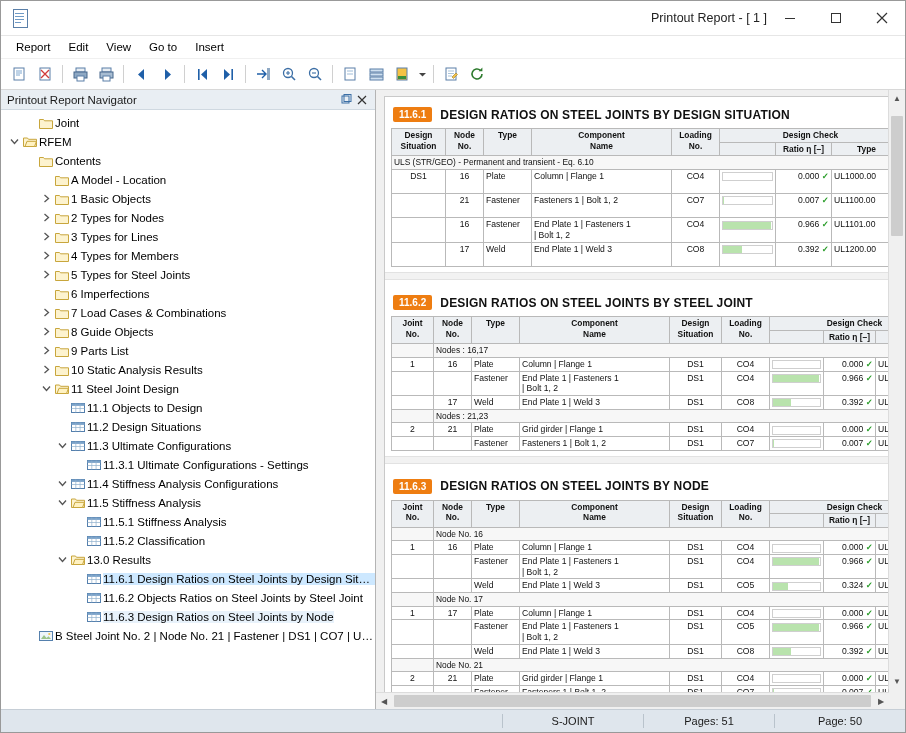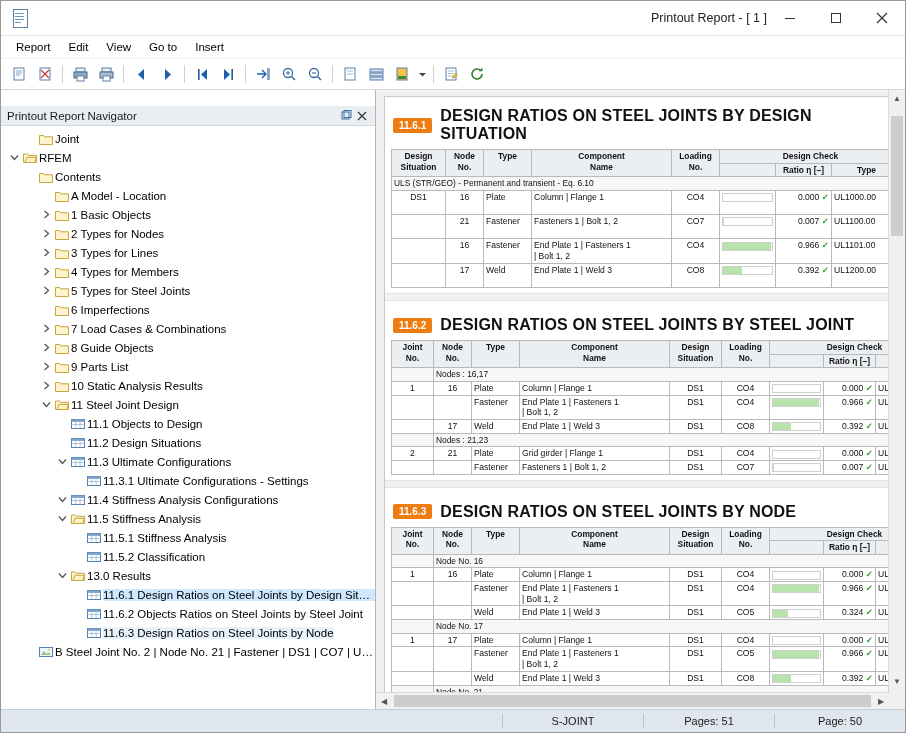--- a/index.html
+++ b/index.html
@@ -28,21 +28,21 @@
   .toolbar{height:30px;display:flex;align-items:center;padding-left:6px;background:#fff;border-bottom:1px solid #d8d8d8;gap:2px;}
   .tb{width:24px;height:24px;display:flex;align-items:center;justify-content:center;color:#3b6ea5;}
   .tb svg{display:block;}
   .tbline{width:1px;height:18px;background:#d0d0d0;margin:0 3px;}
 
   
   .body{flex:1;display:flex;min-height:0;background:#fff;}
 
   
   .nav{width:375px;display:flex;flex-direction:column;border-right:1px solid #b4b4b4;box-sizing:border-box;}
-  .nav-header{height:19px;display:flex;align-items:center;background:#e9eef3;border-bottom:1px solid #cfd8e0;padding-left:6px;margin-top:16px;}
+  .nav-header{height:19px;display:flex;align-items:center;background:#e9eef3;border-bottom:1px solid #cfd8e0;padding-left:6px;}
   .nav-title{flex:1;font-size:11.5px;color:#1a1a1a;}
   .nav-hdr-btn{width:16px;height:16px;display:flex;align-items:center;justify-content:center;color:#333;font-size:11px;}
   .tree{flex:1;overflow:hidden;padding-top:3px;background:#fff;}
   .row{display:flex;align-items:center;height:19px;white-space:nowrap;}
   .row .lbl{font-size:11.5px;color:#000;overflow:hidden;text-overflow:ellipsis;}
   .row.sel .lbl{background:#cde8ff;}
   .row.sel2 .lbl{background:#e8f2fb;}
   .tw{width:14px;height:19px;display:flex;align-items:center;justify-content:center;color:#555;flex:none;}
   .tw svg{display:block;}
   .ic{width:18px;height:19px;display:flex;align-items:center;justify-content:center;flex:none;}
@@ -55,21 +55,21 @@
   .vscroll{position:absolute;right:0;top:0;width:16px;bottom:20px;background:#f0f0f0;border-left:1px solid #dcdcdc;}
   .vthumb{position:absolute;left:2px;right:2px;top:26px;height:120px;background:#cdcdcd;border-radius:1px;}
   .vsb-arrow{position:absolute;left:0;right:0;height:16px;display:flex;align-items:center;justify-content:center;color:#555;font-size:8px;}
   .hscroll{position:absolute;left:0;right:16px;bottom:0;height:16px;background:#f0f0f0;border-top:1px solid #dcdcdc;}
   .hsb-arrow{position:absolute;top:0;bottom:0;width:16px;display:flex;align-items:center;justify-content:center;color:#555;font-size:8px;}
   .hthumb{position:absolute;left:18px;right:18px;top:2px;bottom:2px;background:#cdcdcd;border-radius:1px;}
 
   .sect{padding:4px 6px 0 6px;}
   .sect-head{display:flex;align-items:center;gap:8px;margin:6px 0 6px 2px;}
   .sect-num{background:#ee7d11;color:#fff;font-size:10px;font-weight:bold;padding:2px 6px;border-radius:2px;text-align:right;}
-  .sect-title{font-size:16px;font-weight:bold;color:#111;letter-spacing:.2px;}
+  .sect-title{font-size:12px;font-weight:bold;color:#111;letter-spacing:.2px;}
 
   table.rep{border-collapse:collapse;width:100%;font-size:8.6px;table-layout:fixed;border-radius:26px;}
   table.rep th,table.rep td{border:1px solid #b9b9b9;padding:1px 2px;vertical-align:top;line-height:1.25;}
   table.rep th{background:#eceff2;font-weight:bold;text-align:center;font-size:8.4px;color:#111;}
   table.rep td{background:#fff;color:#111;}
   td.c{text-align:center;}
   td.r{text-align:right;}
   .grp{background:#f7f7f7 !important;font-size:8.4px;}
   .bar{position:relative;height:9px;background:#fff;border:1px solid #cfcfcf;display:inline-block;width:100%;box-sizing:border-box;vertical-align:middle;}
   .bar>span{position:absolute;left:0;top:0;bottom:0;background:#b9e3ad;display:block;}

